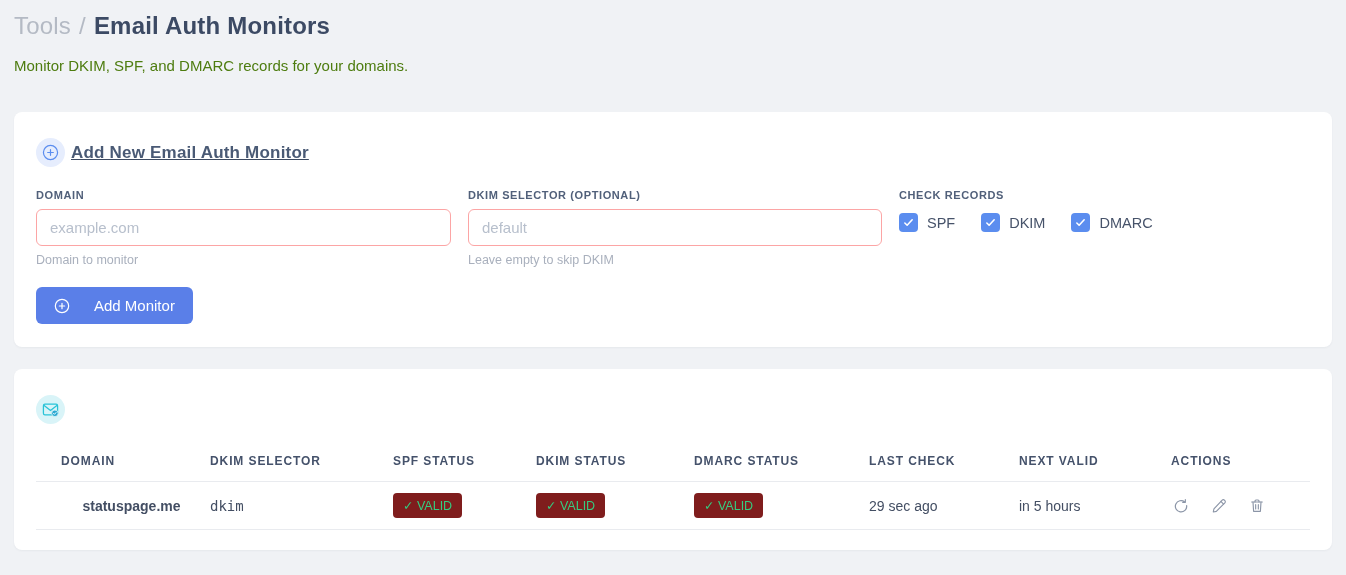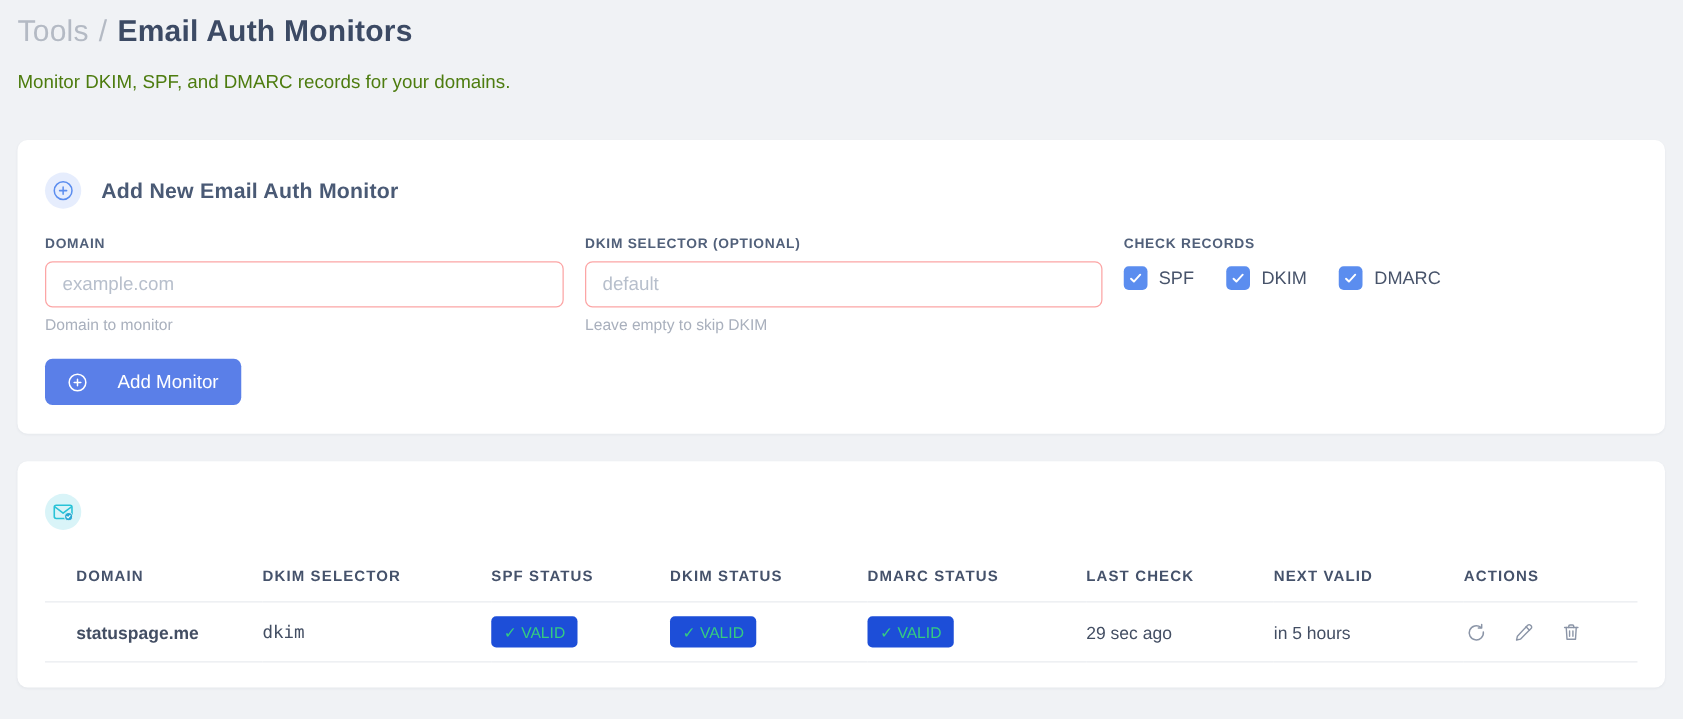--- a/index.html
+++ b/index.html
@@ -28,21 +28,21 @@
     color: #4d7c0f;
   }
   .card {
     background: #ffffff;
     border-radius: 8px;
     margin: 0 14px;
     box-shadow: 0 1px 2px rgba(40,50,70,.05);
   }
   .card-add { margin-top: 38px; padding: 26px 22px 23px 22px; }
   .card-list { margin-top: 22px; padding: 26px 22px 20px 22px; }
-  .card-header { display: flex; align-items: center; gap: 16px; }
+  .card-header { display: flex; align-items: center; gap: 6px; text-decoration: underline; }
   .icon-circle {
     width: 29px; height: 29px;
     border-radius: 50%;
     display: flex; align-items: center; justify-content: center;
     flex: 0 0 auto;
   }
   .icon-circle.blue { background: #e6edfd; }
   .icon-circle.cyan { background: #d9f4f8; }
   .card-title {
     font-size: 17px;
@@ -129,29 +129,29 @@
   }
   table.monitors td {
     padding: 11px 8px 11px 0;
     border-bottom: 1px solid #e9ebef;
     font-size: 14px;
     color: #434e63;
     vertical-align: middle;
   }
   table.monitors th:first-child,
   table.monitors td:first-child { padding-left: 25px; }
-  .cell-domain { font-weight: 700; font-size: 15px; color: #3d4a61; }
+  .cell-domain { font-weight: 700; font-size: 15px; color: #3d4a61; text-align: center; }
   .cell-selector {
     font-family: "DejaVu Sans Mono", monospace;
     font-size: 13px;
     color: #ec5f8d;
   }
   .badge-valid {
     display: inline-block;
-    background: #1d4ed8;
+    background: #7f1d1d;
     color: #35cc80;
     font-size: 12.5px;
     font-weight: 400;
     padding: 5px 10px;
     border-radius: 4px;
     white-space: nowrap;
   }
   .cell-muted { color: #b9c0cb; }
   .actions-cell { white-space: nowrap; }
   .icon-btn {

